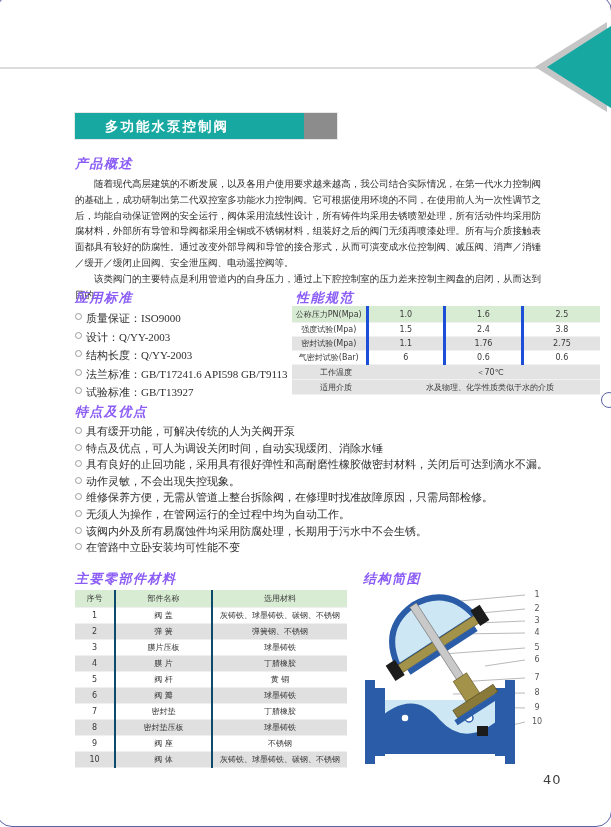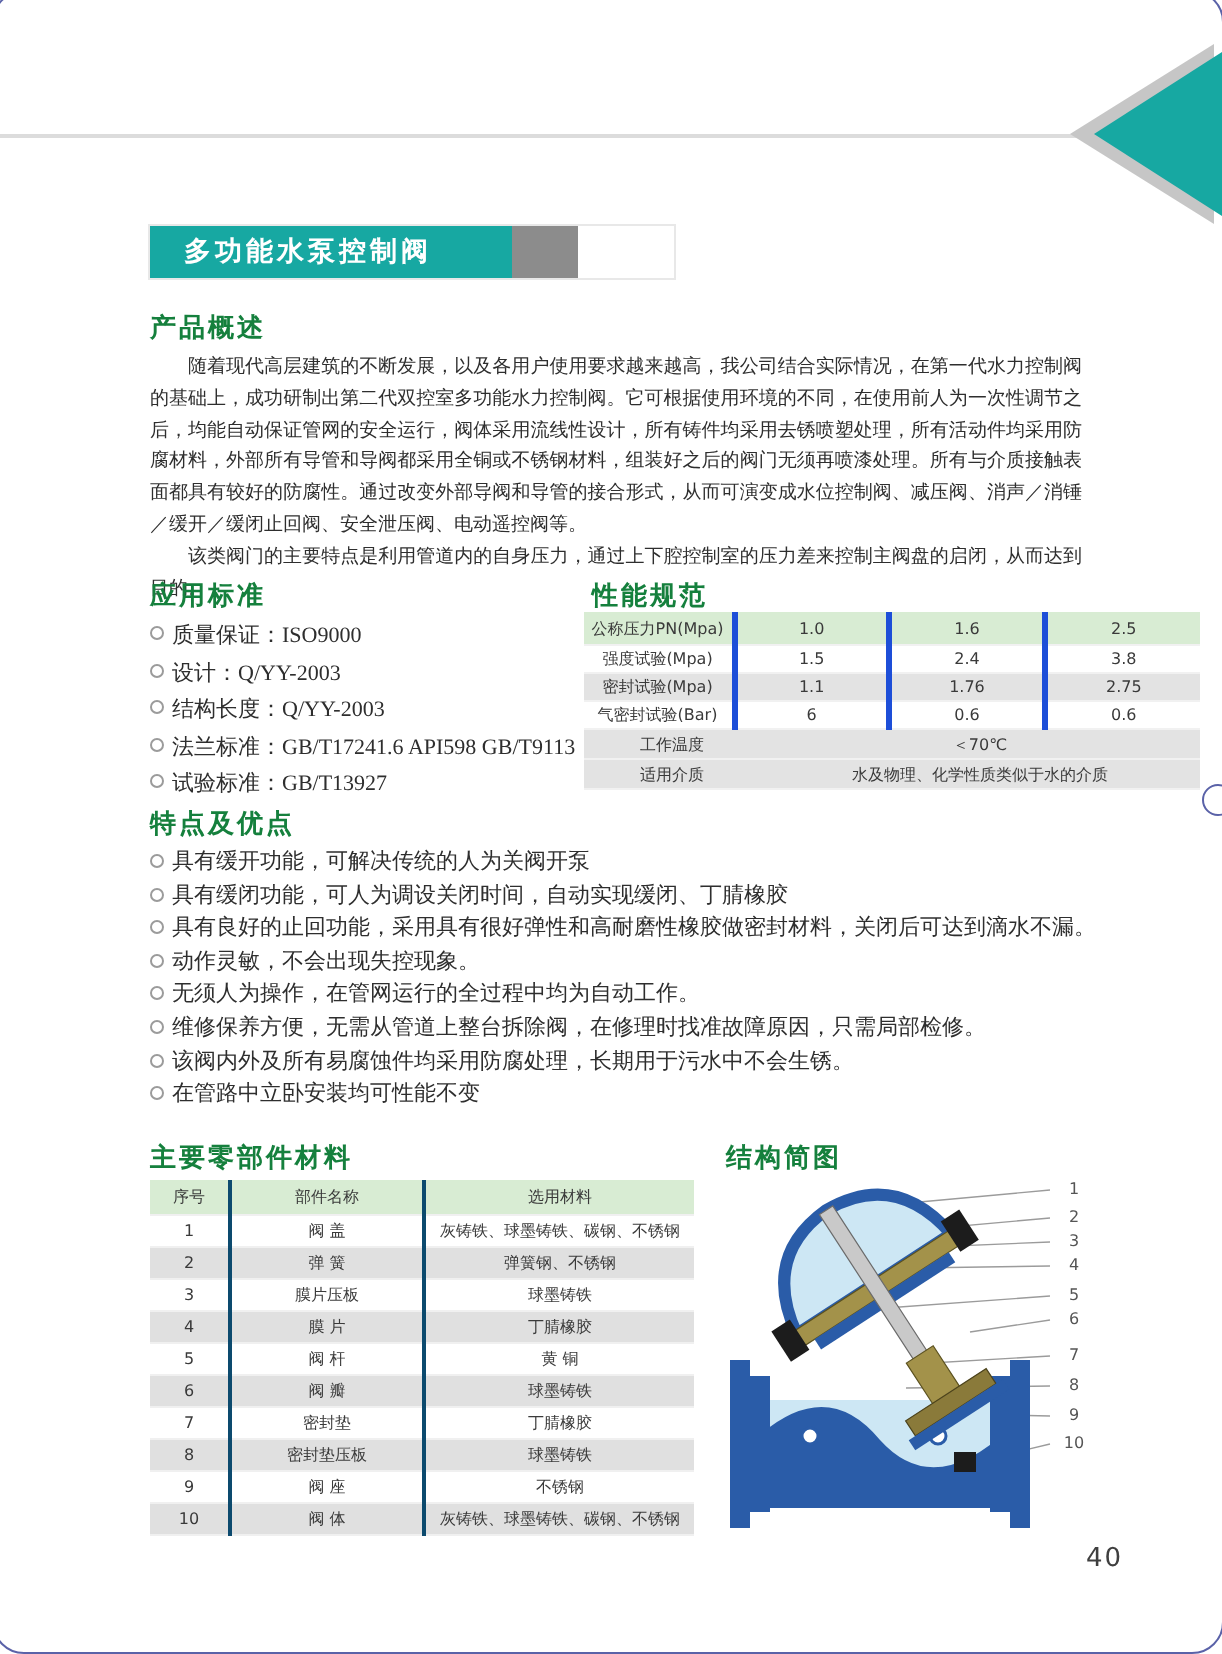--- a/index.html
+++ b/index.html
@@ -8,24 +8,24 @@
   
   .frame{position:absolute;left:-4px;top:-5px;width:614px;height:830px;
          border:1.5px solid #5a62a8;border-radius:16px;pointer-events:none;}
   .notch{position:absolute;left:601px;top:392px;width:14px;height:14px;border-radius:50%;
          background:#fff;border:1.5px solid #5a62a8;}
   .top-rule{position:absolute;left:0;top:67px;width:540px;height:2px;background:#dcdcdc;}
   .top-arrow{position:absolute;left:523px;top:22px;}
   
   .titlebar{position:absolute;left:75px;top:113px;width:262px;height:26px;display:flex;
             box-shadow:0 0 0 1px #e8e8e8;}
-  .titlebar .teal{width:181px;height:26px;background:#17a8a2;color:#fff;font-weight:bold;
-                  font-size:13.5px;line-height:26px;padding-left:17px;letter-spacing:2px;box-sizing:border-box;}
+  .titlebar .teal{width:229px;height:26px;background:#17a8a2;color:#fff;font-weight:bold;
+                  font-size:13.5px;line-height:26px;padding-left:30px;letter-spacing:2px;box-sizing:border-box;}
   .titlebar .grayblock{width:33px;height:26px;background:#8c8c8c;}
-  .sec-h{position:absolute;color:#15803d;font-weight:bold;font-size:13px;letter-spacing:1.5px;}
+  .sec-h{position:absolute;color:#8b5cf6;font-weight:bold;font-size:13px;letter-spacing:1.5px;font-style:italic;}
   
   .overview{position:absolute;left:75px;top:176px;width:466px;font-size:9.5px;line-height:15.8px;
             text-align:justify;color:#2e2e2e;}
   .overview p{margin:0;text-indent:2em;}
   
   .blist{position:absolute;list-style:none;margin:0;padding:0;font-size:11px;color:#2e2e2e;font-family:Liberation Serif, serif;}
   .blist li{position:relative;padding-left:11px;}
   .blist .blt{position:absolute;left:0;top:4px;width:5px;height:5px;border:1px solid #9b9b9b;
               border-radius:50%;background:#fff;}
   .std-list{left:75px;top:309px;width:240px;}
@@ -128,25 +128,25 @@
     <tr class="merged">
       <td>适用介质</td>
       <td colspan="3">水及物理、化学性质类似于水的介质</td>
     </tr>
   </tbody>
     </table>
 
   <div class="sec-h" style="left:75px;top:403px;">特点及优点</div>
   <ul class="blist feat-list">
     <li><span class="blt"></span><span>具有缓开功能，可解决传统的人为关阀开泵</span></li>
-    <li><span class="blt"></span><span>具有缓闭功能，可人为调设关闭时间，自动实现缓闭、丁腈橡胶</span></li>
+    <li><span class="blt"></span><span>特点及优点，可人为调设关闭时间，自动实现缓闭、消除水锤</span></li>
     <li><span class="blt"></span><span>具有良好的止回功能，采用具有很好弹性和高耐磨性橡胶做密封材料，关闭后可达到滴水不漏。</span></li>
     <li><span class="blt"></span><span>动作灵敏，不会出现失控现象。</span></li>
+    <li><span class="blt"></span><span>维修保养方便，无需从管道上整台拆除阀，在修理时找准故障原因，只需局部检修。</span></li>
     <li><span class="blt"></span><span>无须人为操作，在管网运行的全过程中均为自动工作。</span></li>
-    <li><span class="blt"></span><span>维修保养方便，无需从管道上整台拆除阀，在修理时找准故障原因，只需局部检修。</span></li>
     <li><span class="blt"></span><span>该阀内外及所有易腐蚀件均采用防腐处理，长期用于污水中不会生锈。</span></li>
     <li><span class="blt"></span><span>在管路中立卧安装均可性能不变</span></li>
   </ul>
 
   <div class="sec-h" style="left:75px;top:570px;">主要零部件材料</div>
   <table class="mat">
     <colgroup>
         <col class="c0">
         <col class="c1">
         <col>

